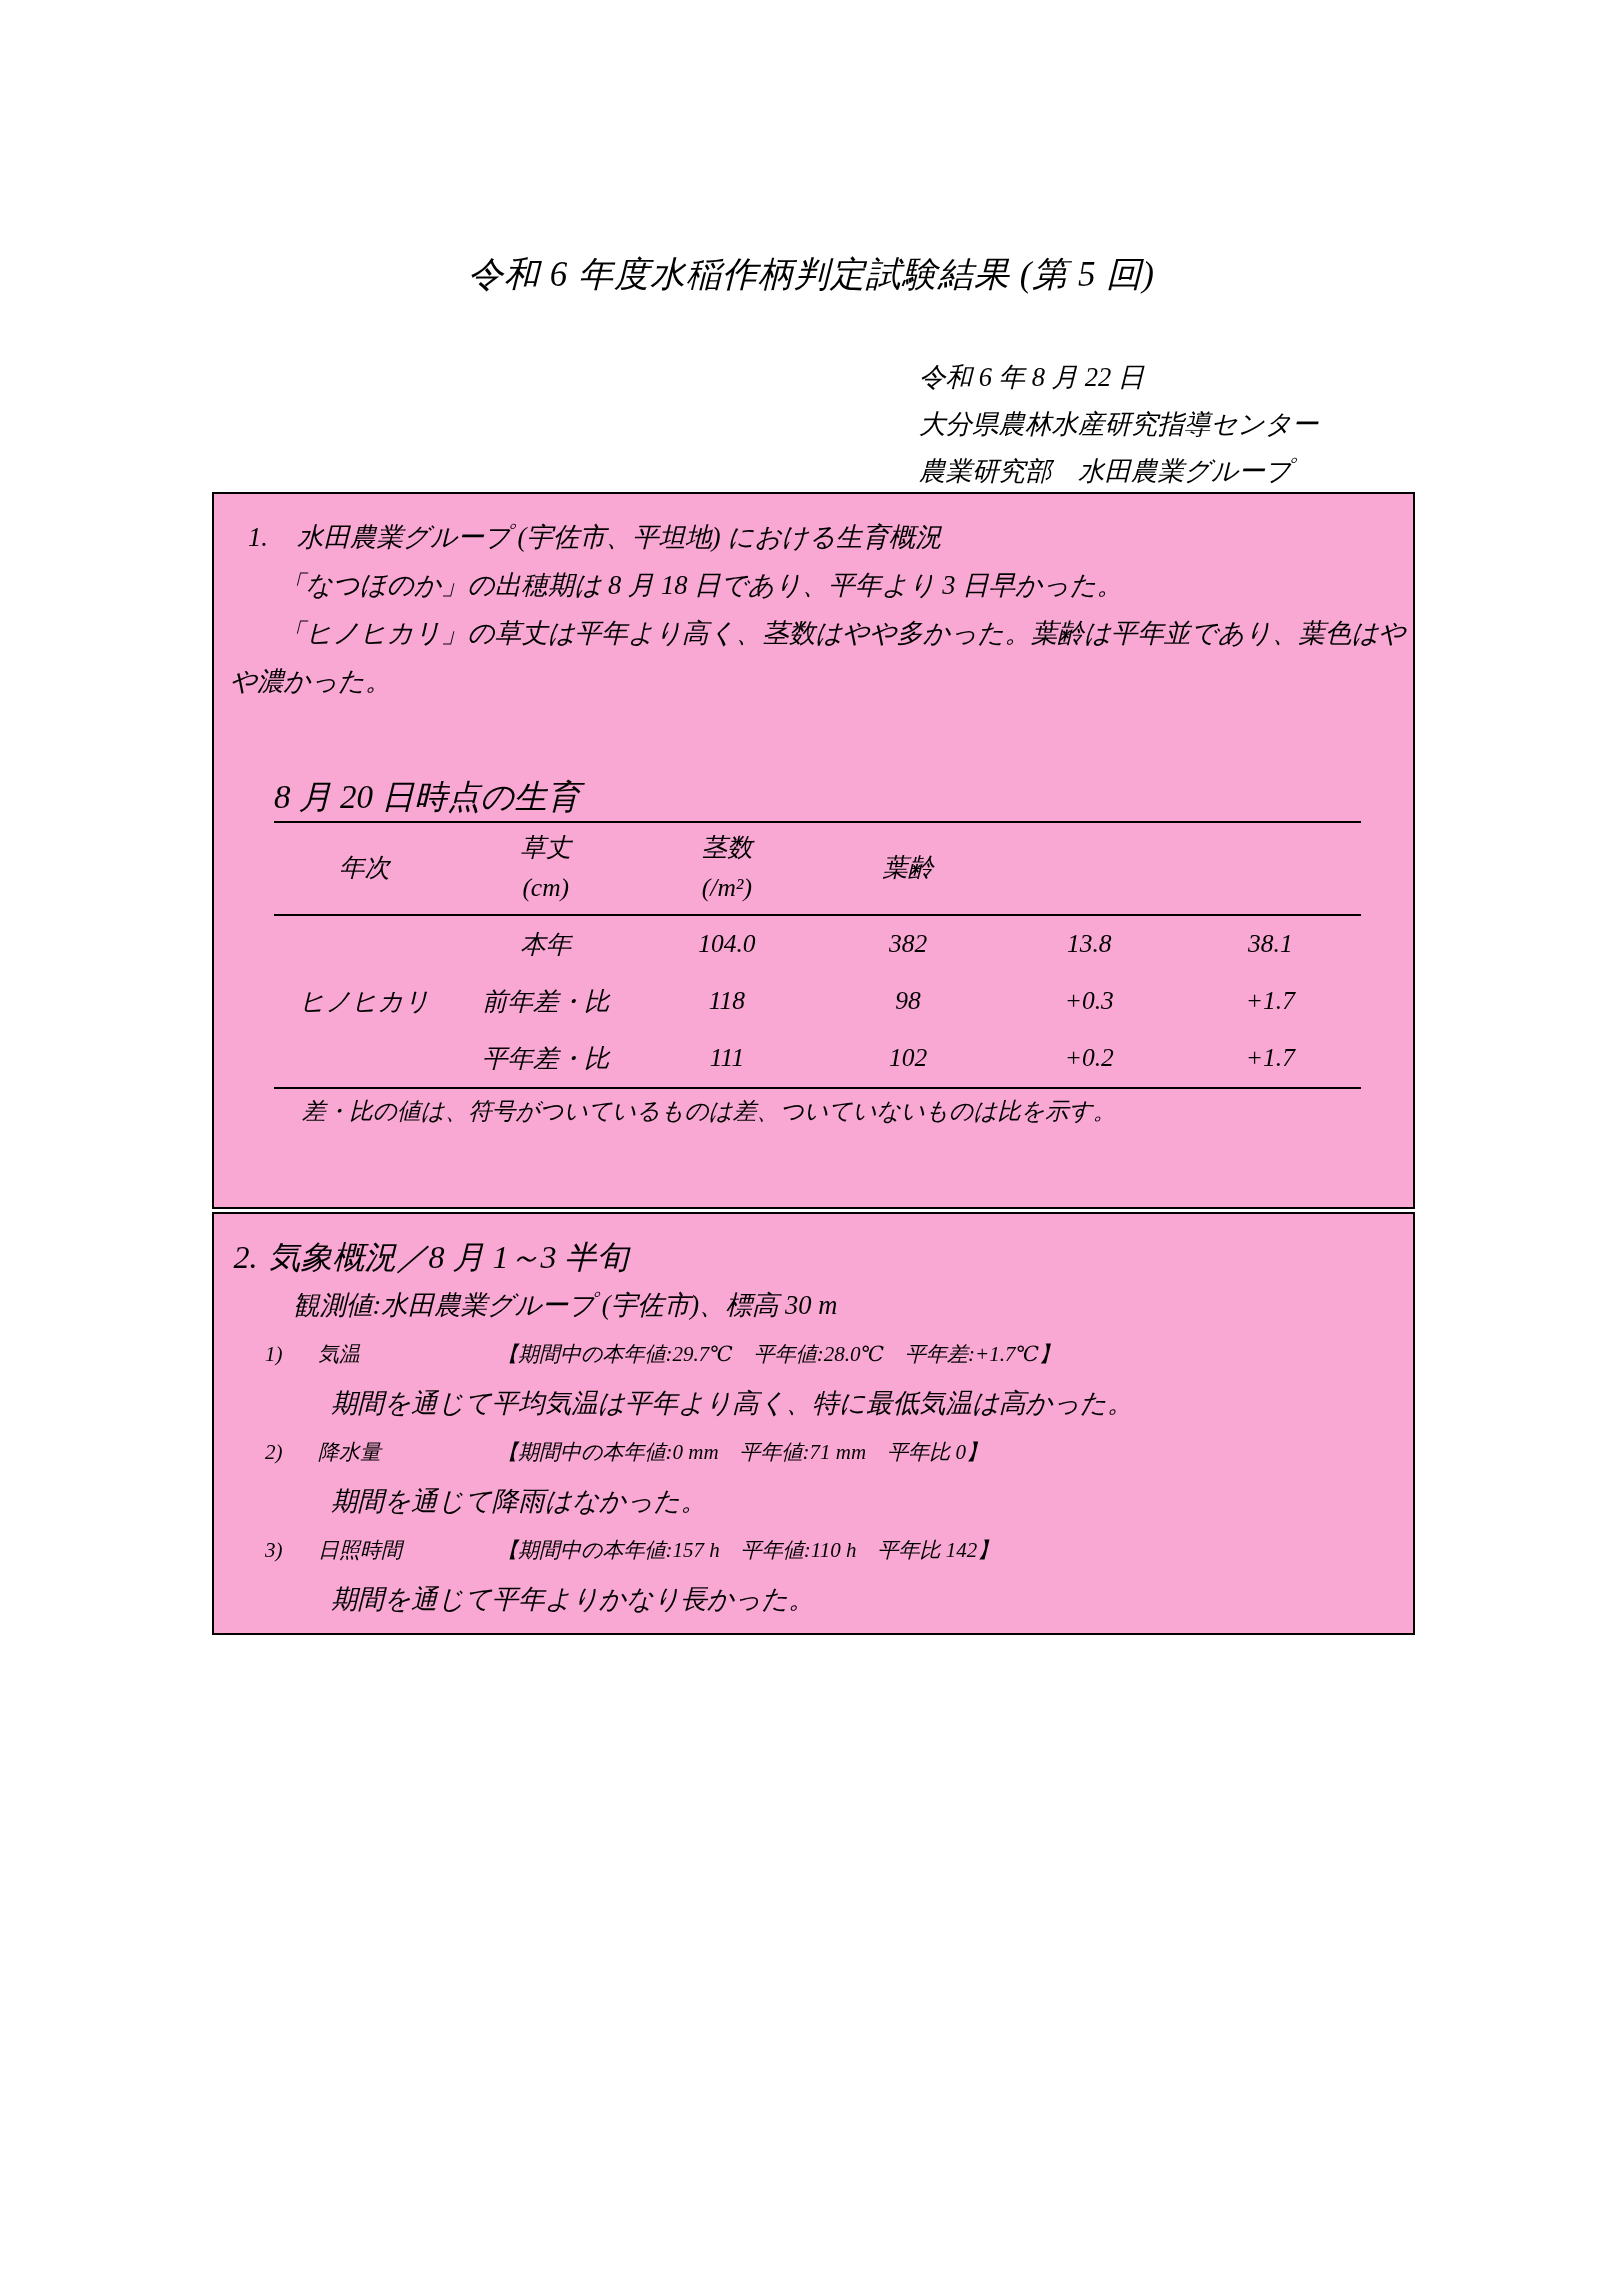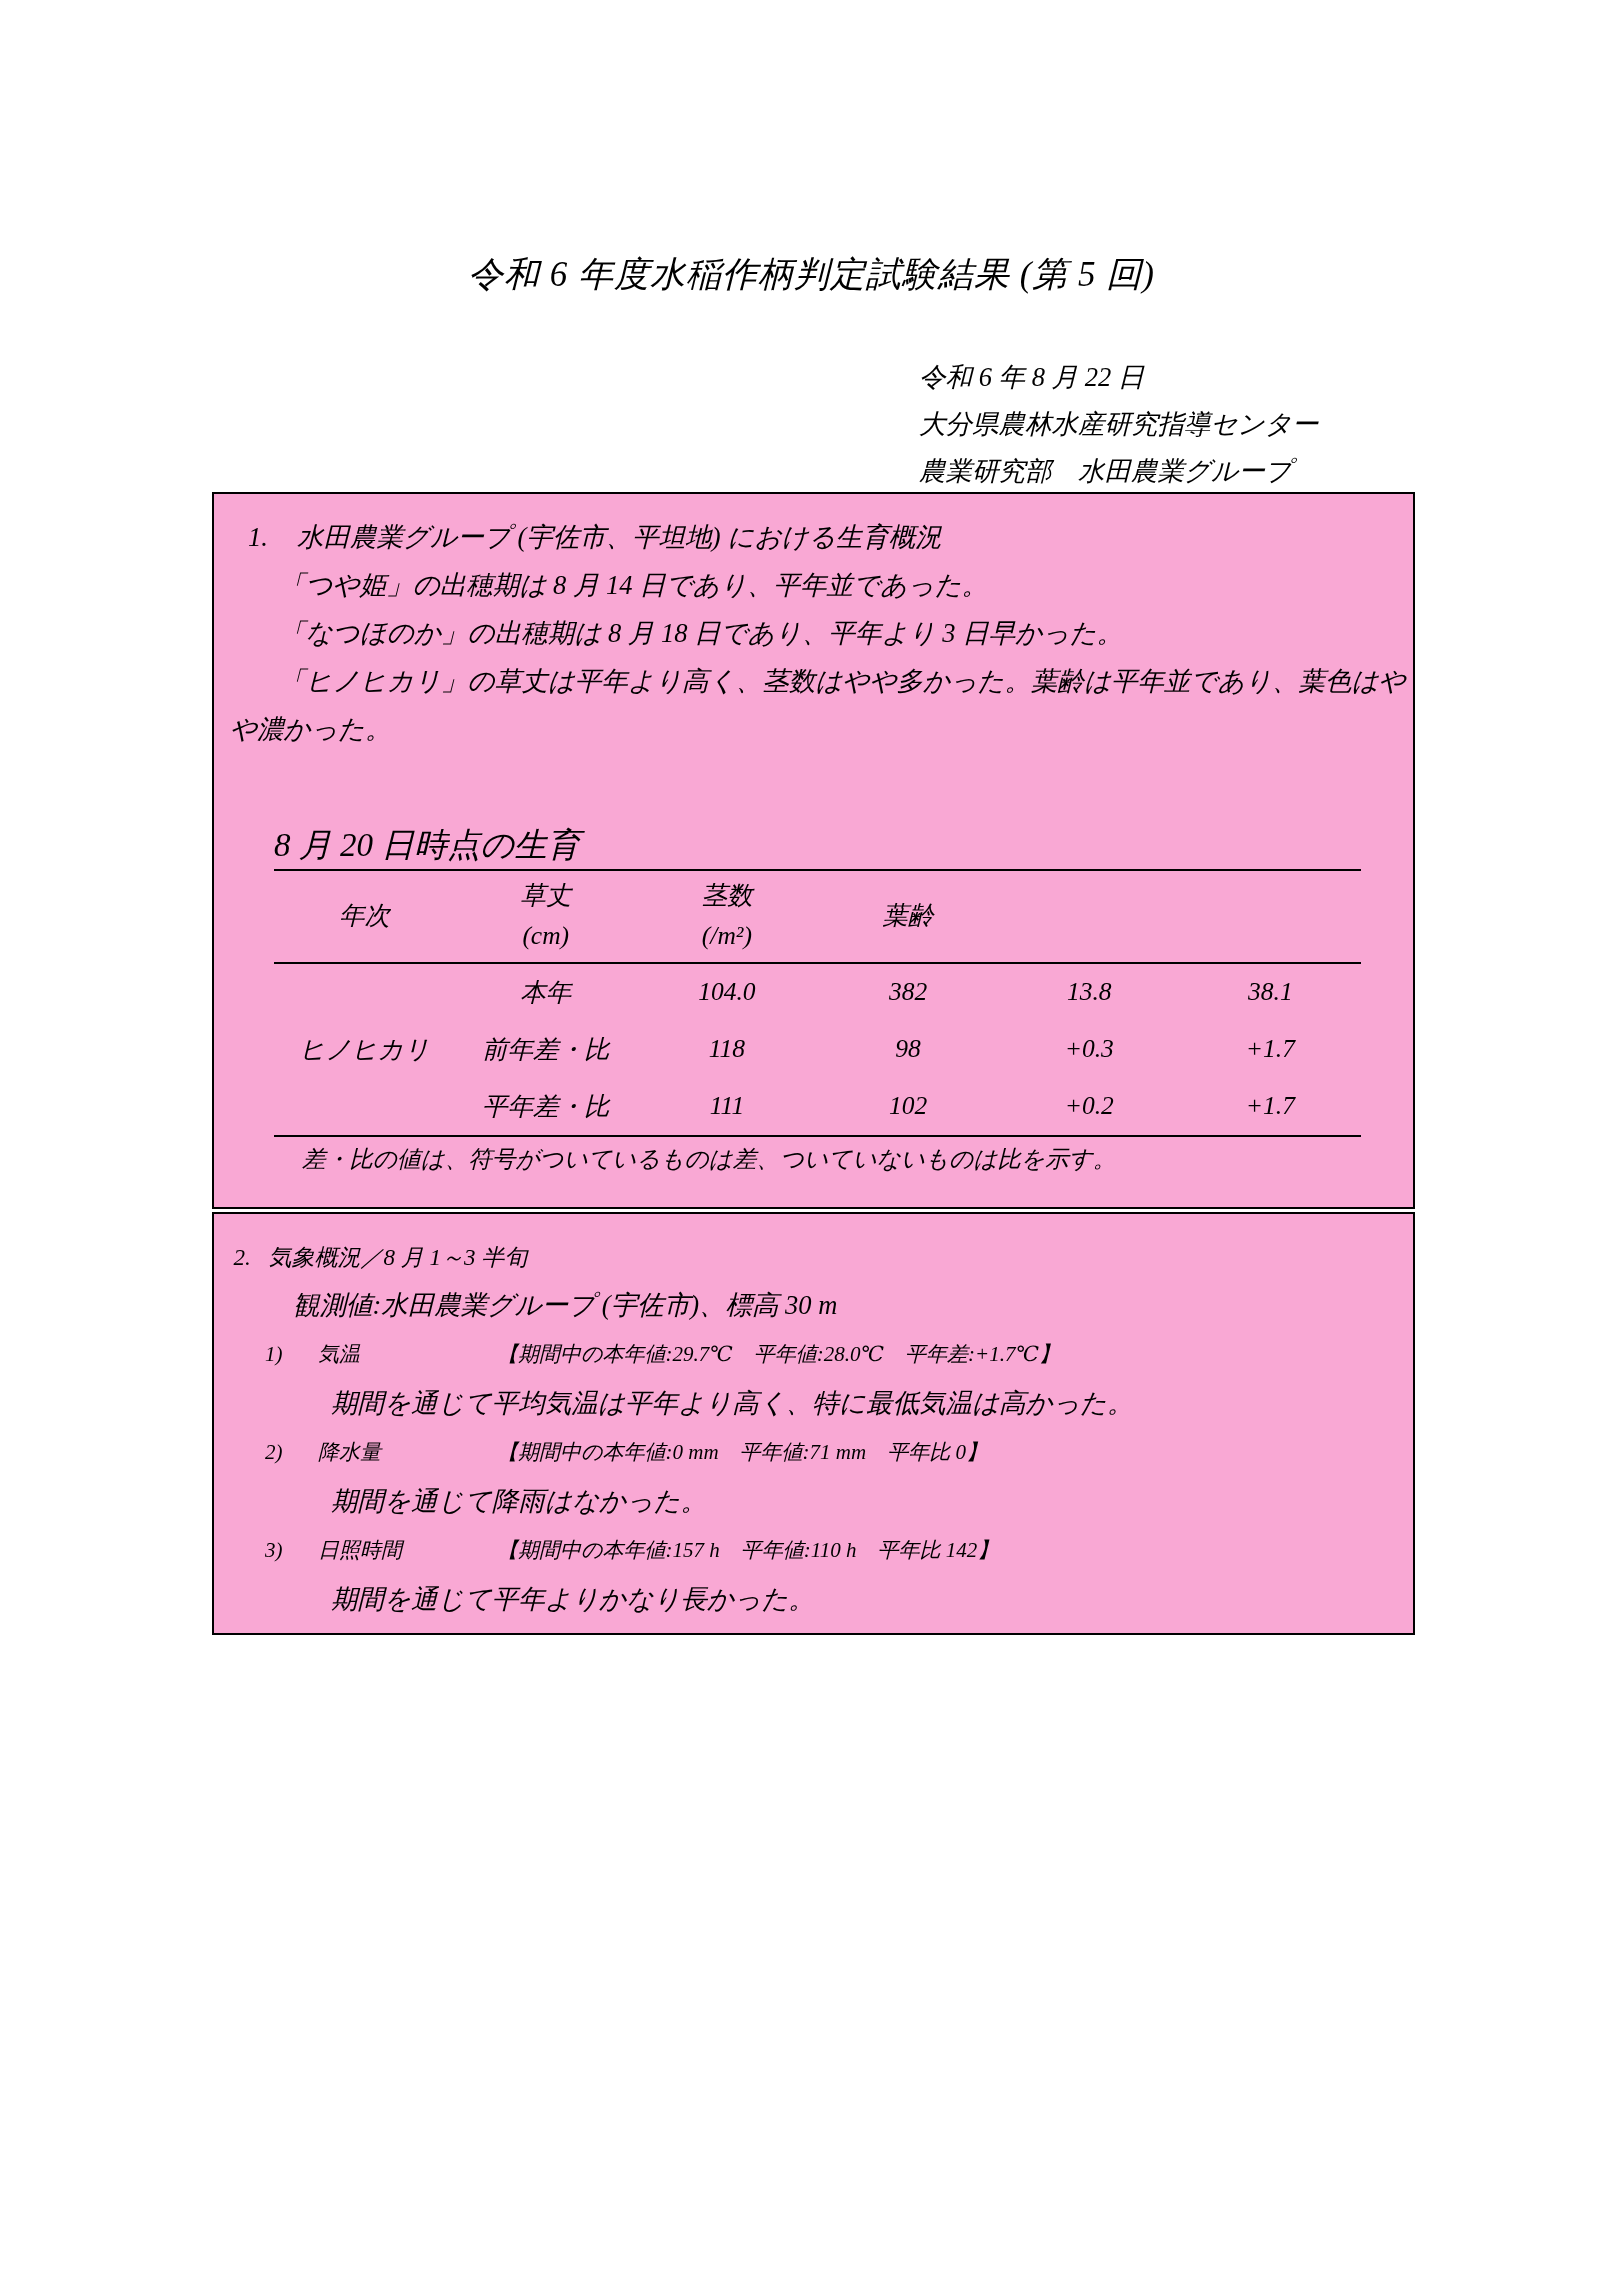--- a/index.html
+++ b/index.html
@@ -82,21 +82,21 @@
   }
   .variety-cell{ grid-column:1; grid-row:1 / span 3; }
   .table-note{
     margin-top:8.8px;
     margin-left:88px;
     font-size:23.6px;
     line-height:29.4px;
     white-space:nowrap;
   }
 
-  .s2-head{ margin-left:19.6px; font-size:23px; line-height:47px; white-space:nowrap;}
+  .s2-head{ margin-left:19.6px; font-size:32px; line-height:47px; white-space:nowrap;}
   .s2-no{ display:inline-block; width:35px; }
   .s2-obs{ margin-left:79px; font-size:26.5px; line-height:49px; white-space:nowrap;}
   .s2-item{ font-size:21px; line-height:49px; white-space:nowrap;}
   .s2-item .no{ display:inline-block; margin-left:51px; width:53px; }
   .s2-item .label{ display:inline-block; width:179px; }
   .s2-desc{ margin-left:117px; font-size:26.5px; line-height:49px; white-space:nowrap;}
 </style>
 </head>
 <body>
 
@@ -107,21 +107,20 @@
   <div class="meta">
     <div>令和 6 年 8 月 22 日</div>
     <div>大分県農林水産研究指導センター</div>
     <div>農業研究部　水田農業グループ</div>
   </div>
 
   <div class="box box1">
     <div class="s1-head">
       <span class="s1-no">1.</span><span>水田農業グループ (宇佐市、平坦地) における生育概況</span>
     </div>
-    <div class="s1-line">「つや姫」の出穂期は 8 月 14 日であり、平年並であった。</div>
     <div class="s1-line">「なつほのか」の出穂期は 8 月 18 日であり、平年より 3 日早かった。</div>
     <div class="s1-line">「ヒノヒカリ」の草丈は平年より高く、茎数はやや多かった。葉齢は平年並であり、葉色はや</div>
     <div class="s1-line cont">や濃かった。</div>
 
     <div class="table-title">8 月 20 日時点の生育</div>
 
     <div class="gtable">
       <div class="ghead">
         <div class="cell">
           <div class="hline">年次</div>

